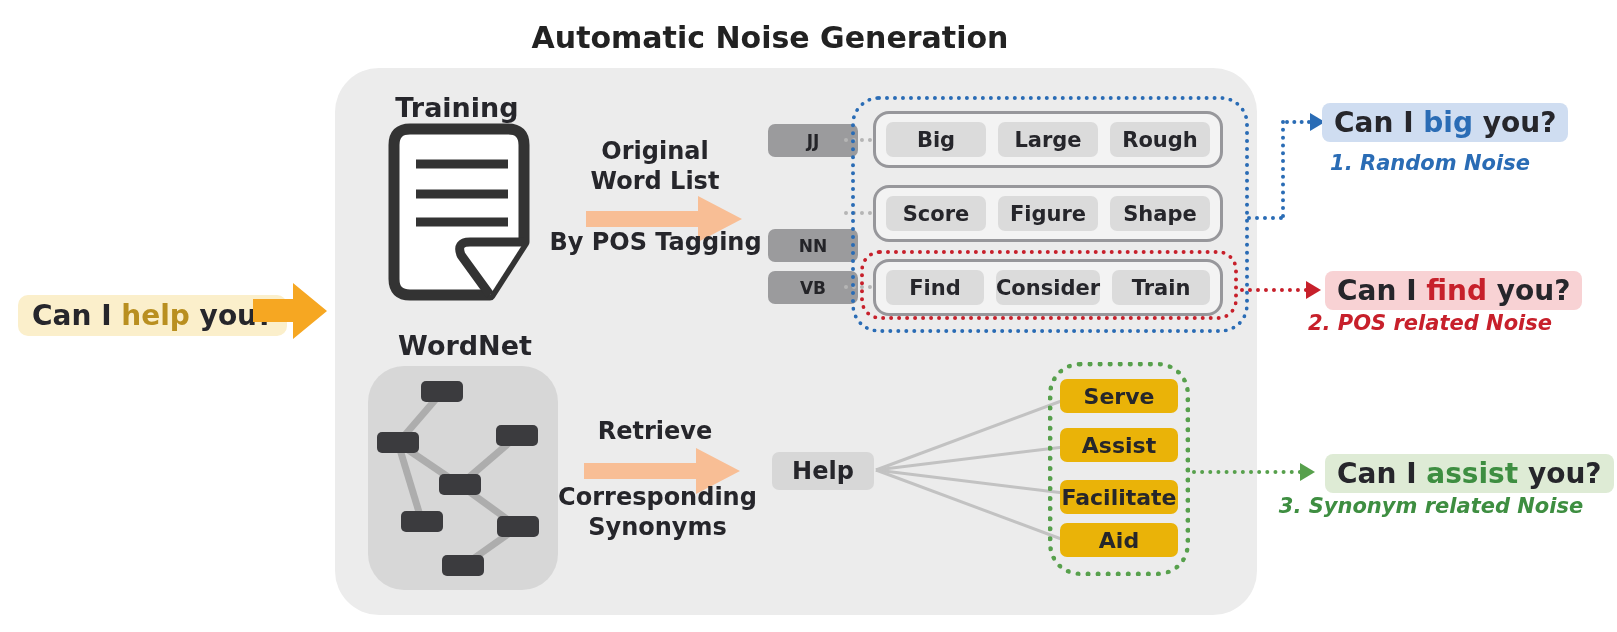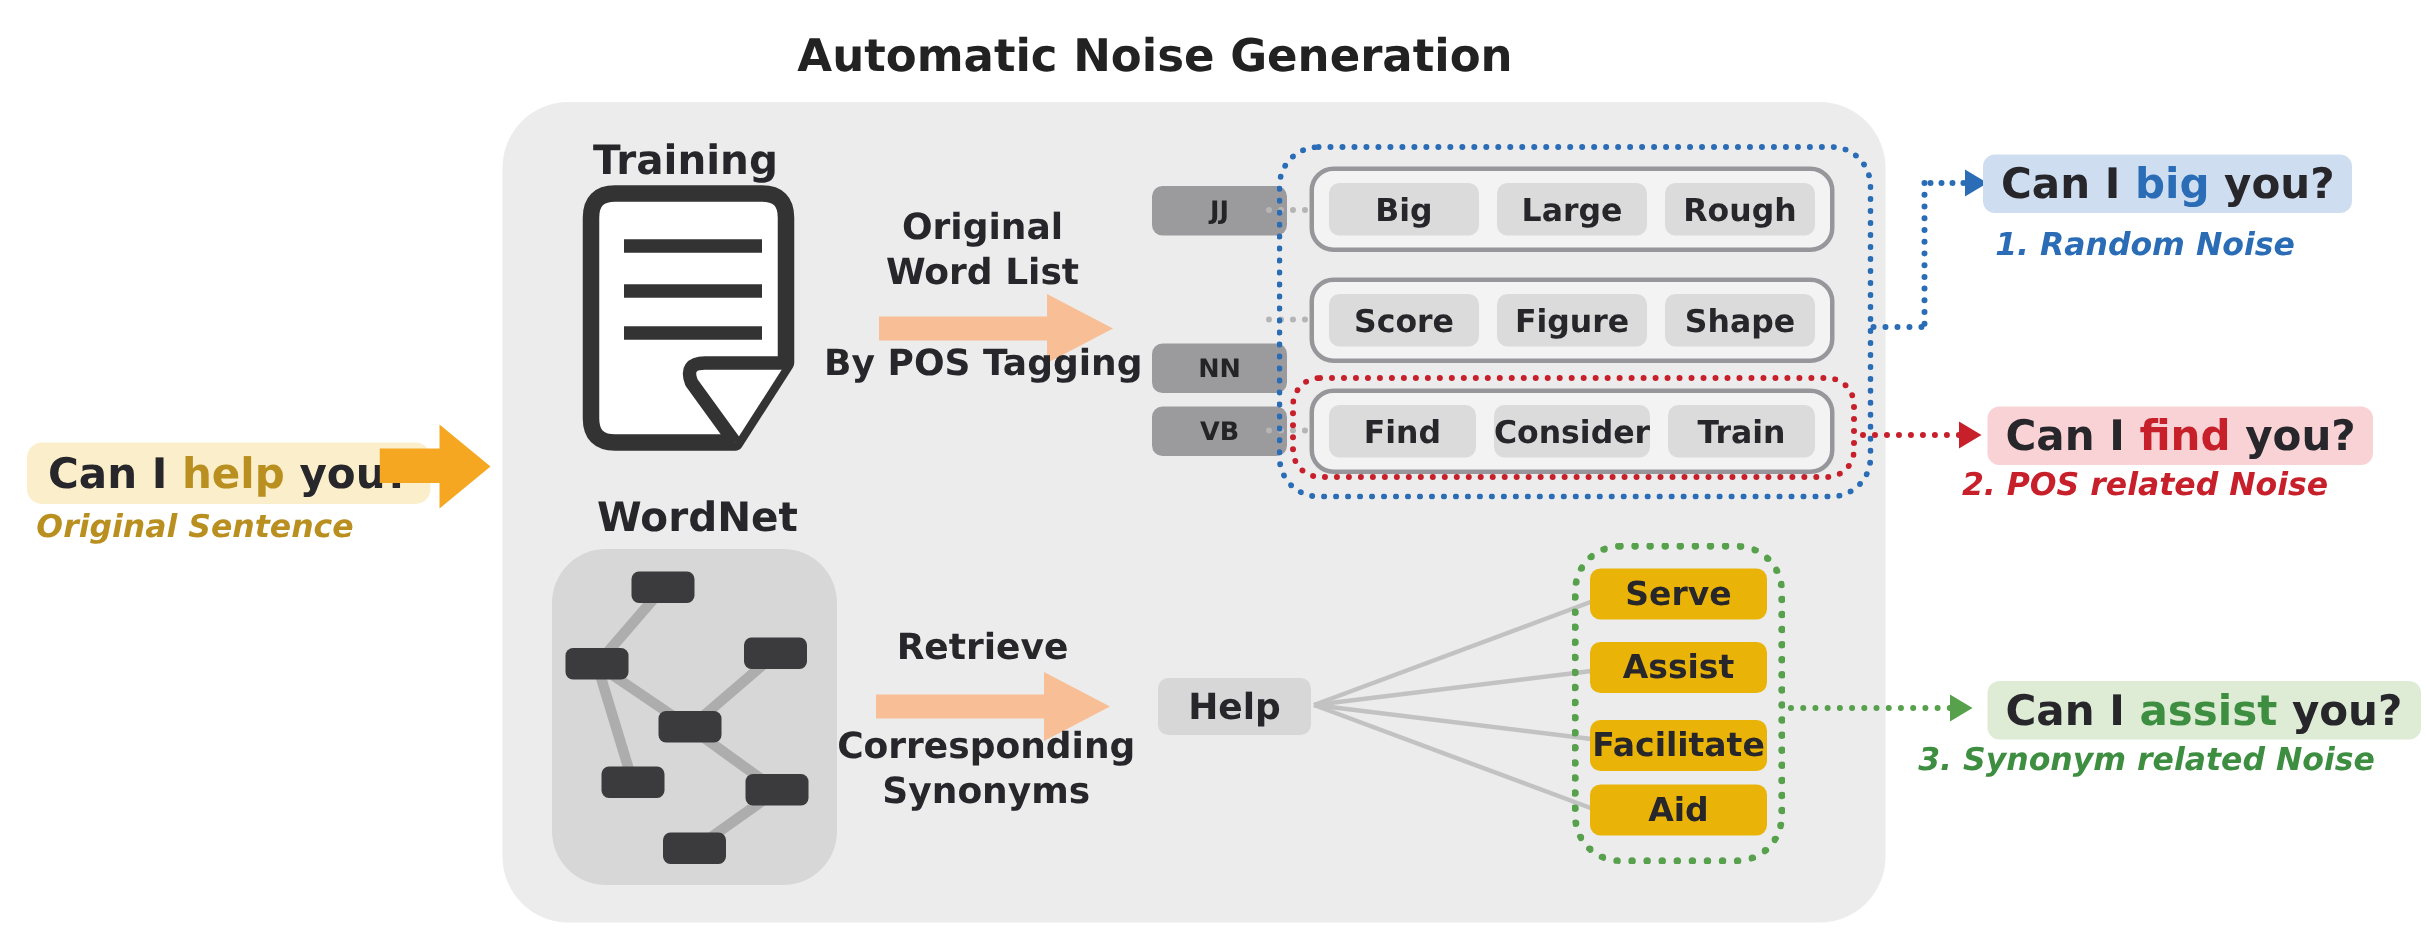--- a/index.html
+++ b/index.html
@@ -54,21 +54,20 @@
 
   <div class="abs panel"></div>
 
   <div class="abs title">Automatic Noise Generation</div>
 
   <div class="abs orig-box">
     <span style="white-space:pre">Can I </span>
       <span class="c-gold">help</span>
       <span style="white-space:pre"> you?</span>
   </div>
-  <div class="abs caption c-gold" style="left:0;top:339px;width:260px;">Original Sentence</div>
   <svg class="abs" style="left:253px;top:282px;" width="76" height="58">
     <polygon points="0,17 40,17 40,1 74,29 40,57 40,40 0,40" fill="#f6a722"></polygon>
   </svg>
 
   <div class="abs section-label" style="left:372px;top:92px;width:170px;">Training Data</div>
 
   <svg class="abs" style="left:388px;top:122px;" width="146" height="188" viewBox="0 0 146 188">
     <path d="M22,7 H120 Q136,7 136,23 V120 L102,173 H22 Q6,173 6,157 V23 Q6,7 22,7 Z" fill="#ffffff" stroke="#333333" stroke-width="11" stroke-linejoin="round"></path>
     <path d="M136,120 H82 Q68,120 73,133 L102,173" fill="#ffffff" stroke="#333333" stroke-width="9" stroke-linejoin="round"></path>
     <line x1="28" y1="42" x2="120" y2="42" stroke="#333333" stroke-width="9"></line>

